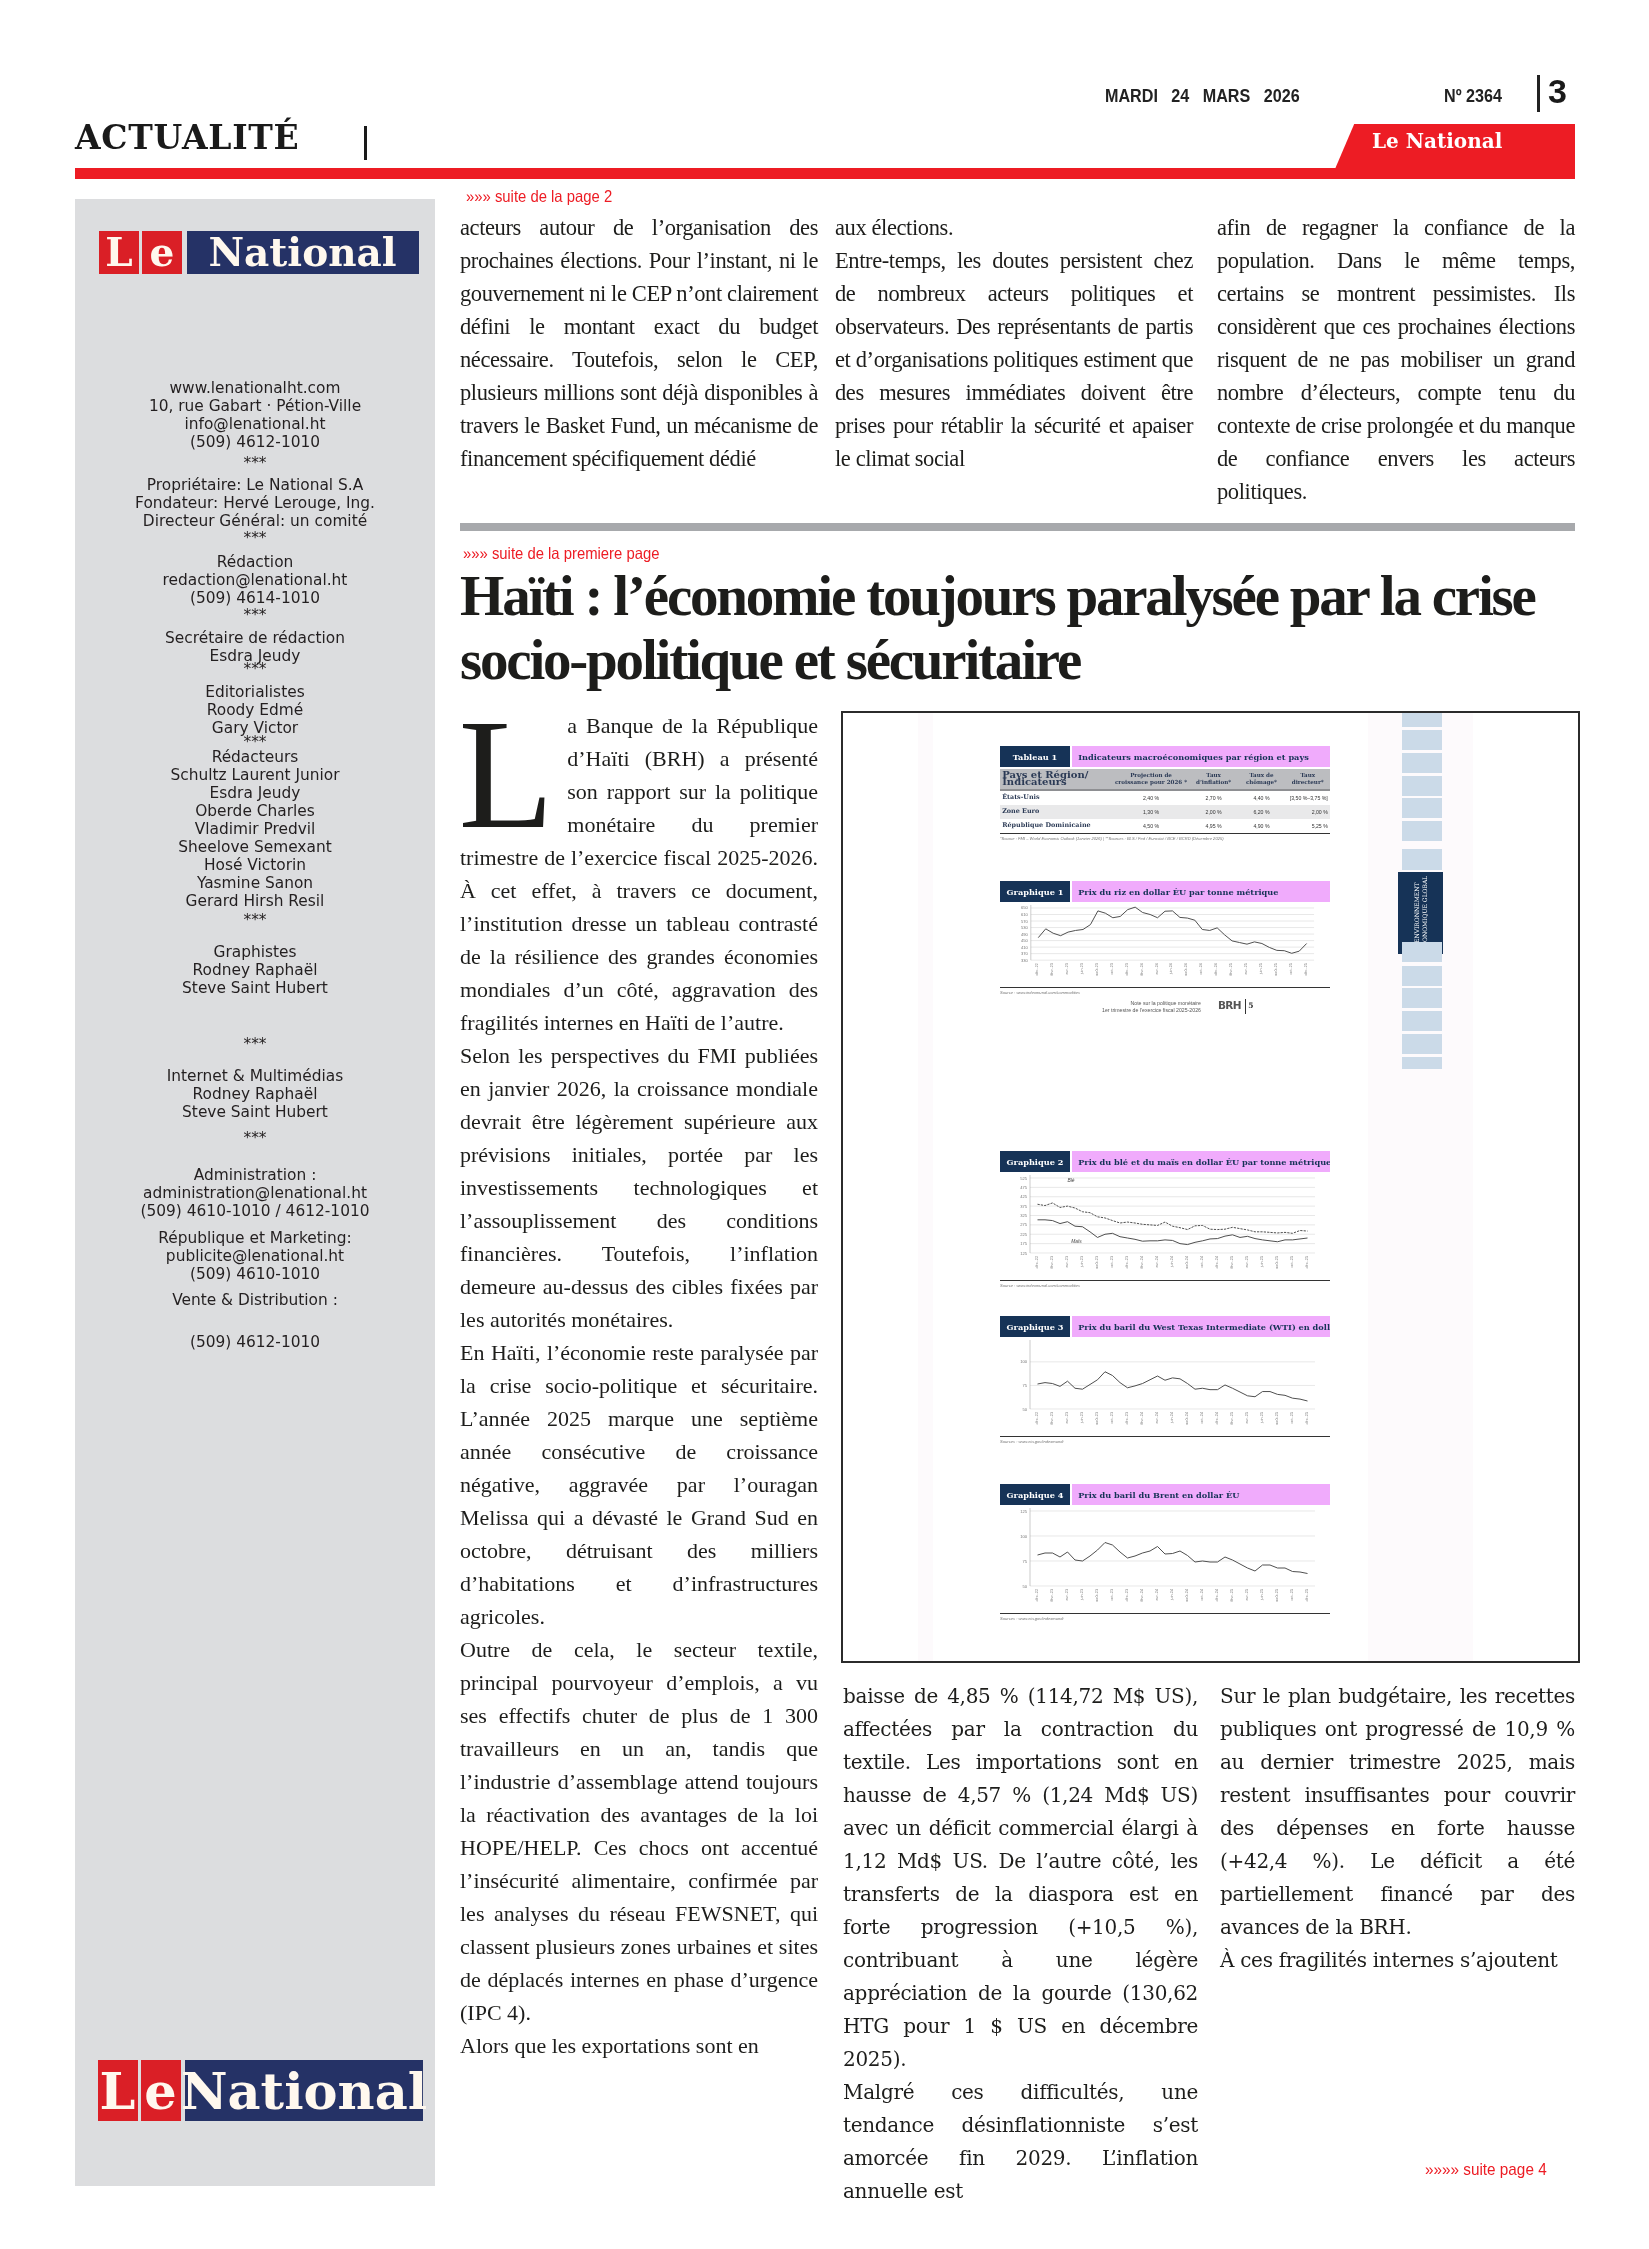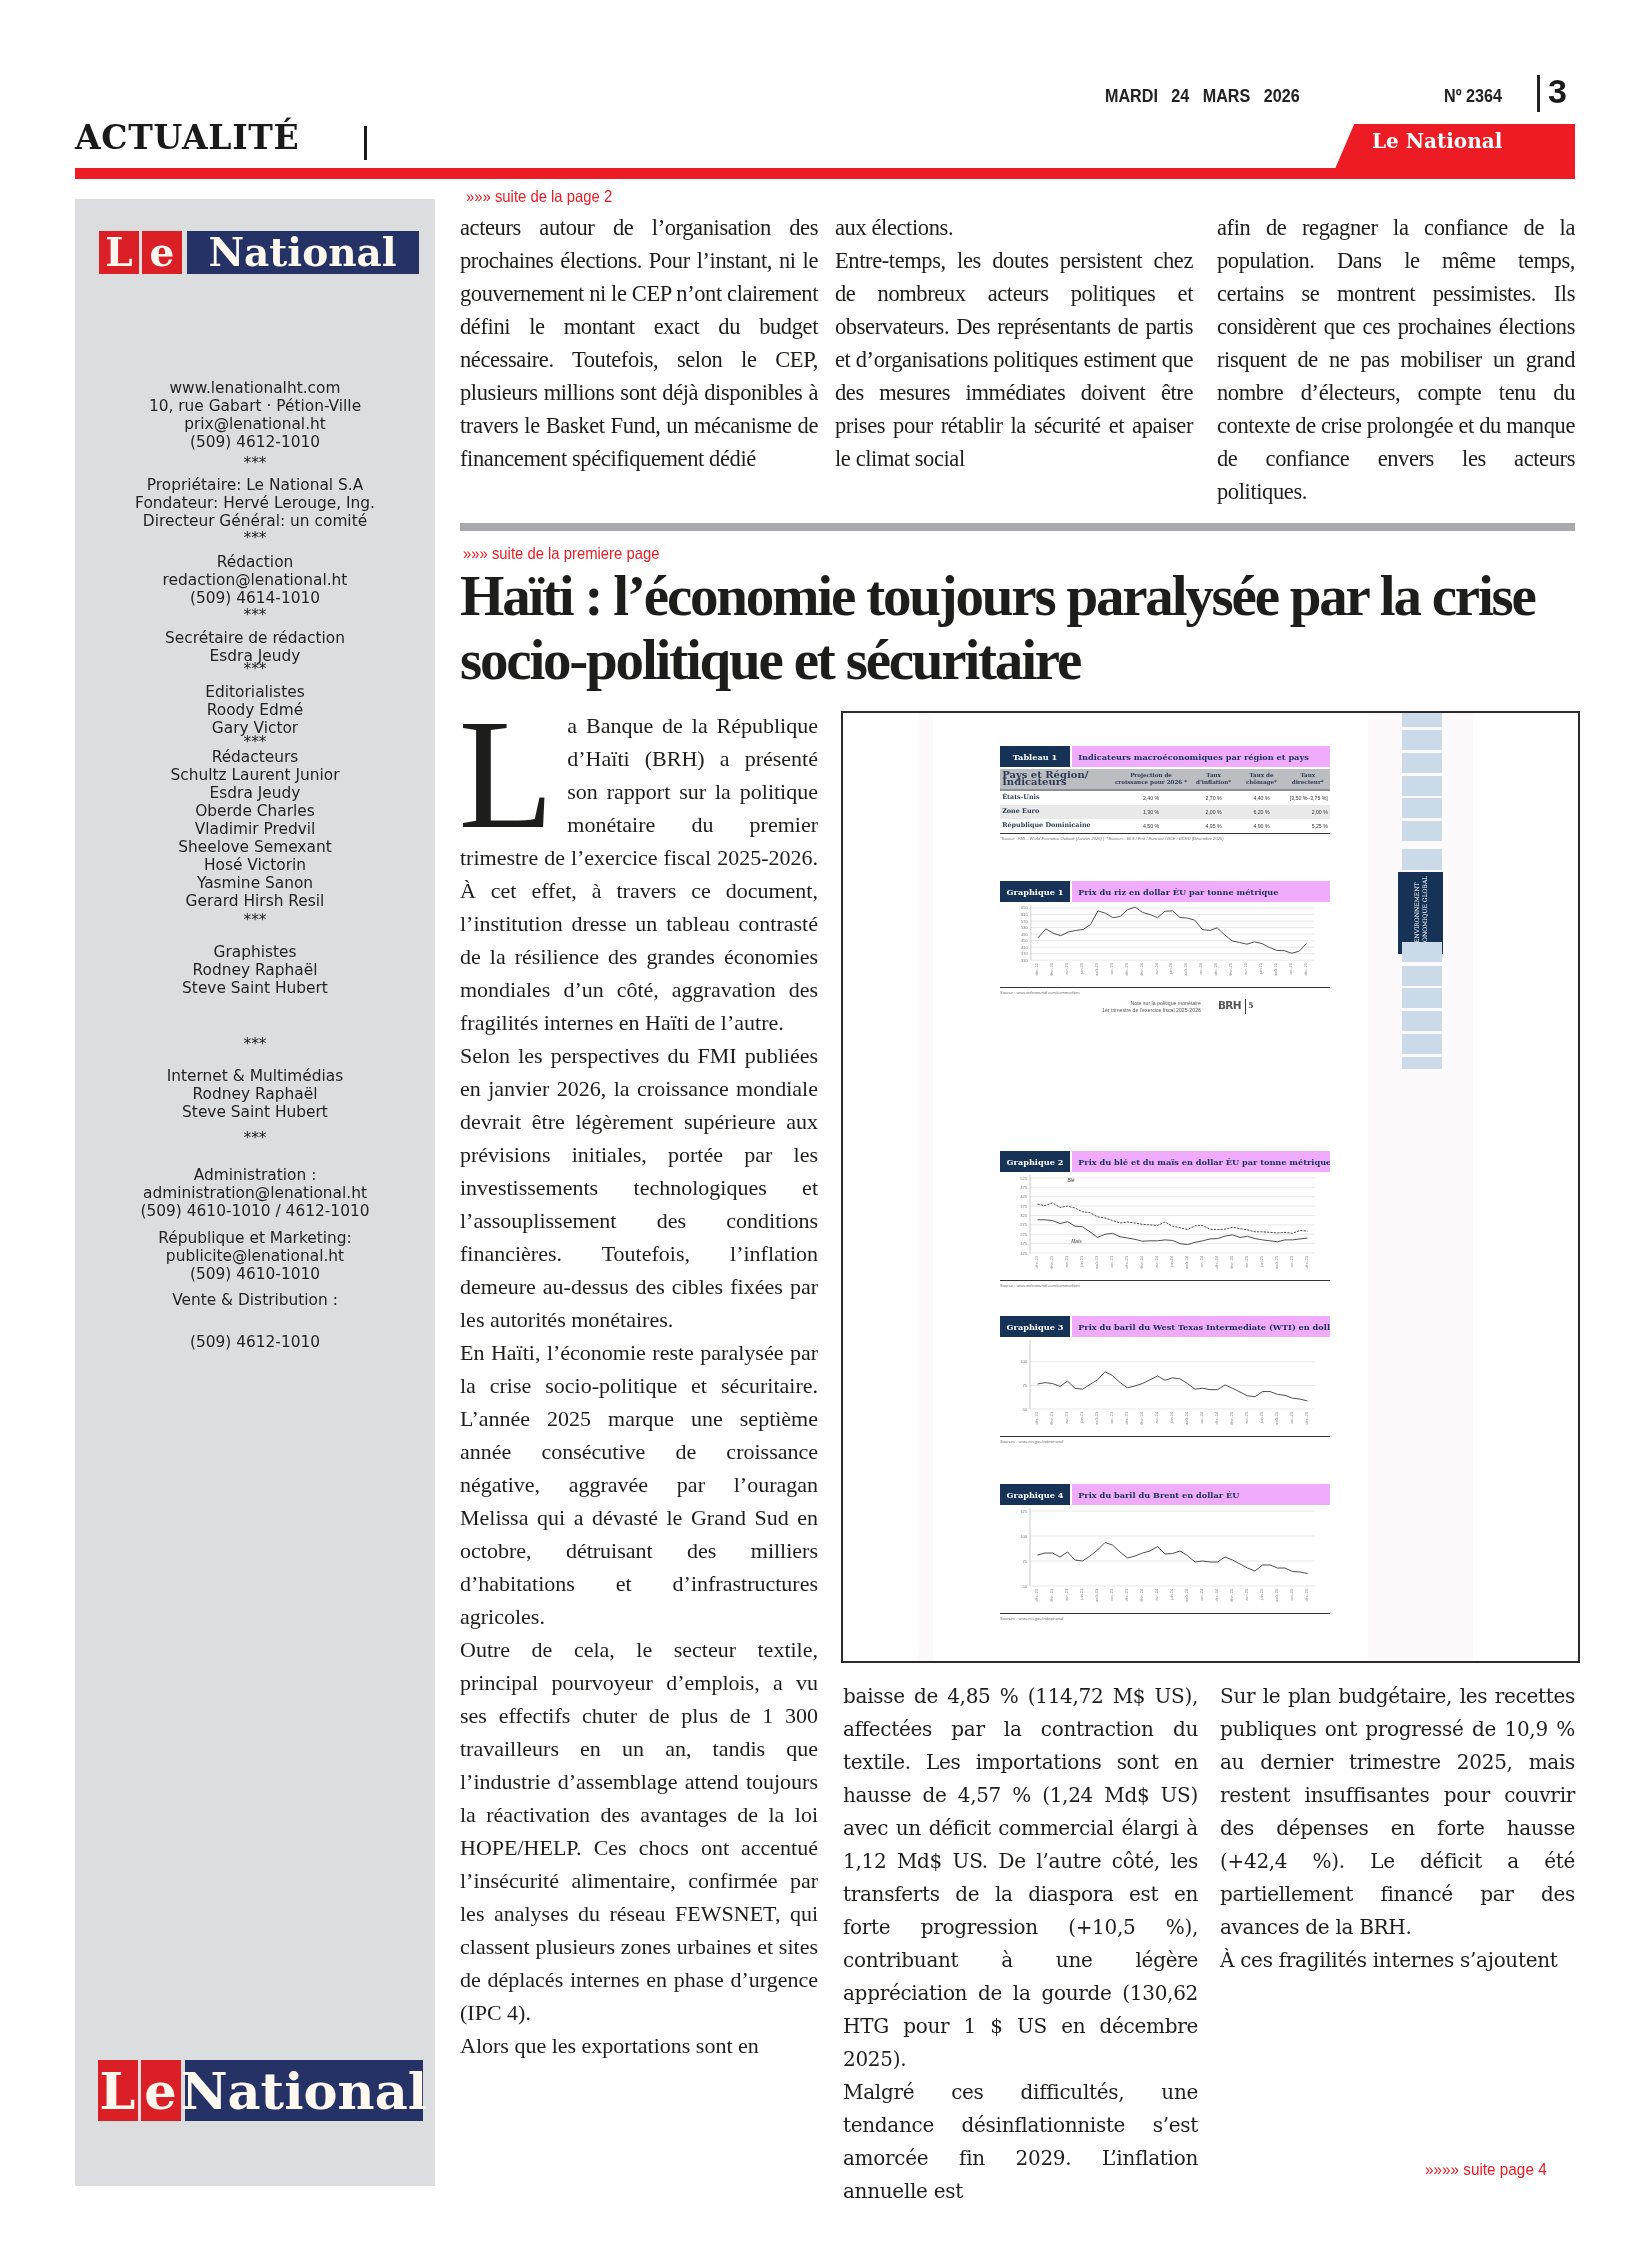--- a/index.html
+++ b/index.html
@@ -98,21 +98,21 @@
 <div class="abs sidebar">
   <div class="logo logo-top">
     <div class="box red l">L</div>
     <div class="box red e">e</div>
     <div class="box blue n">National</div>
   </div>
 
   <div class="masthead" style="top:180px">
     <div>www.lenationalht.com</div>
     <div>10, rue Gabart · Pétion-Ville</div>
-    <div>prix@lenational.ht</div>
+    <div>info@lenational.ht</div>
     <div>(509) 4612-1010</div>
   </div>
   <div class="masthead stars" style="top:255px">***</div>
 
   <div class="masthead" style="top:277px">
     <div>Propriétaire: Le National S.A</div>
     <div>Fondateur: Hervé Lerouge, Ing.</div>
     <div>Directeur Général: un comité</div>
   </div>
   <div class="masthead stars" style="top:330px">***</div>

